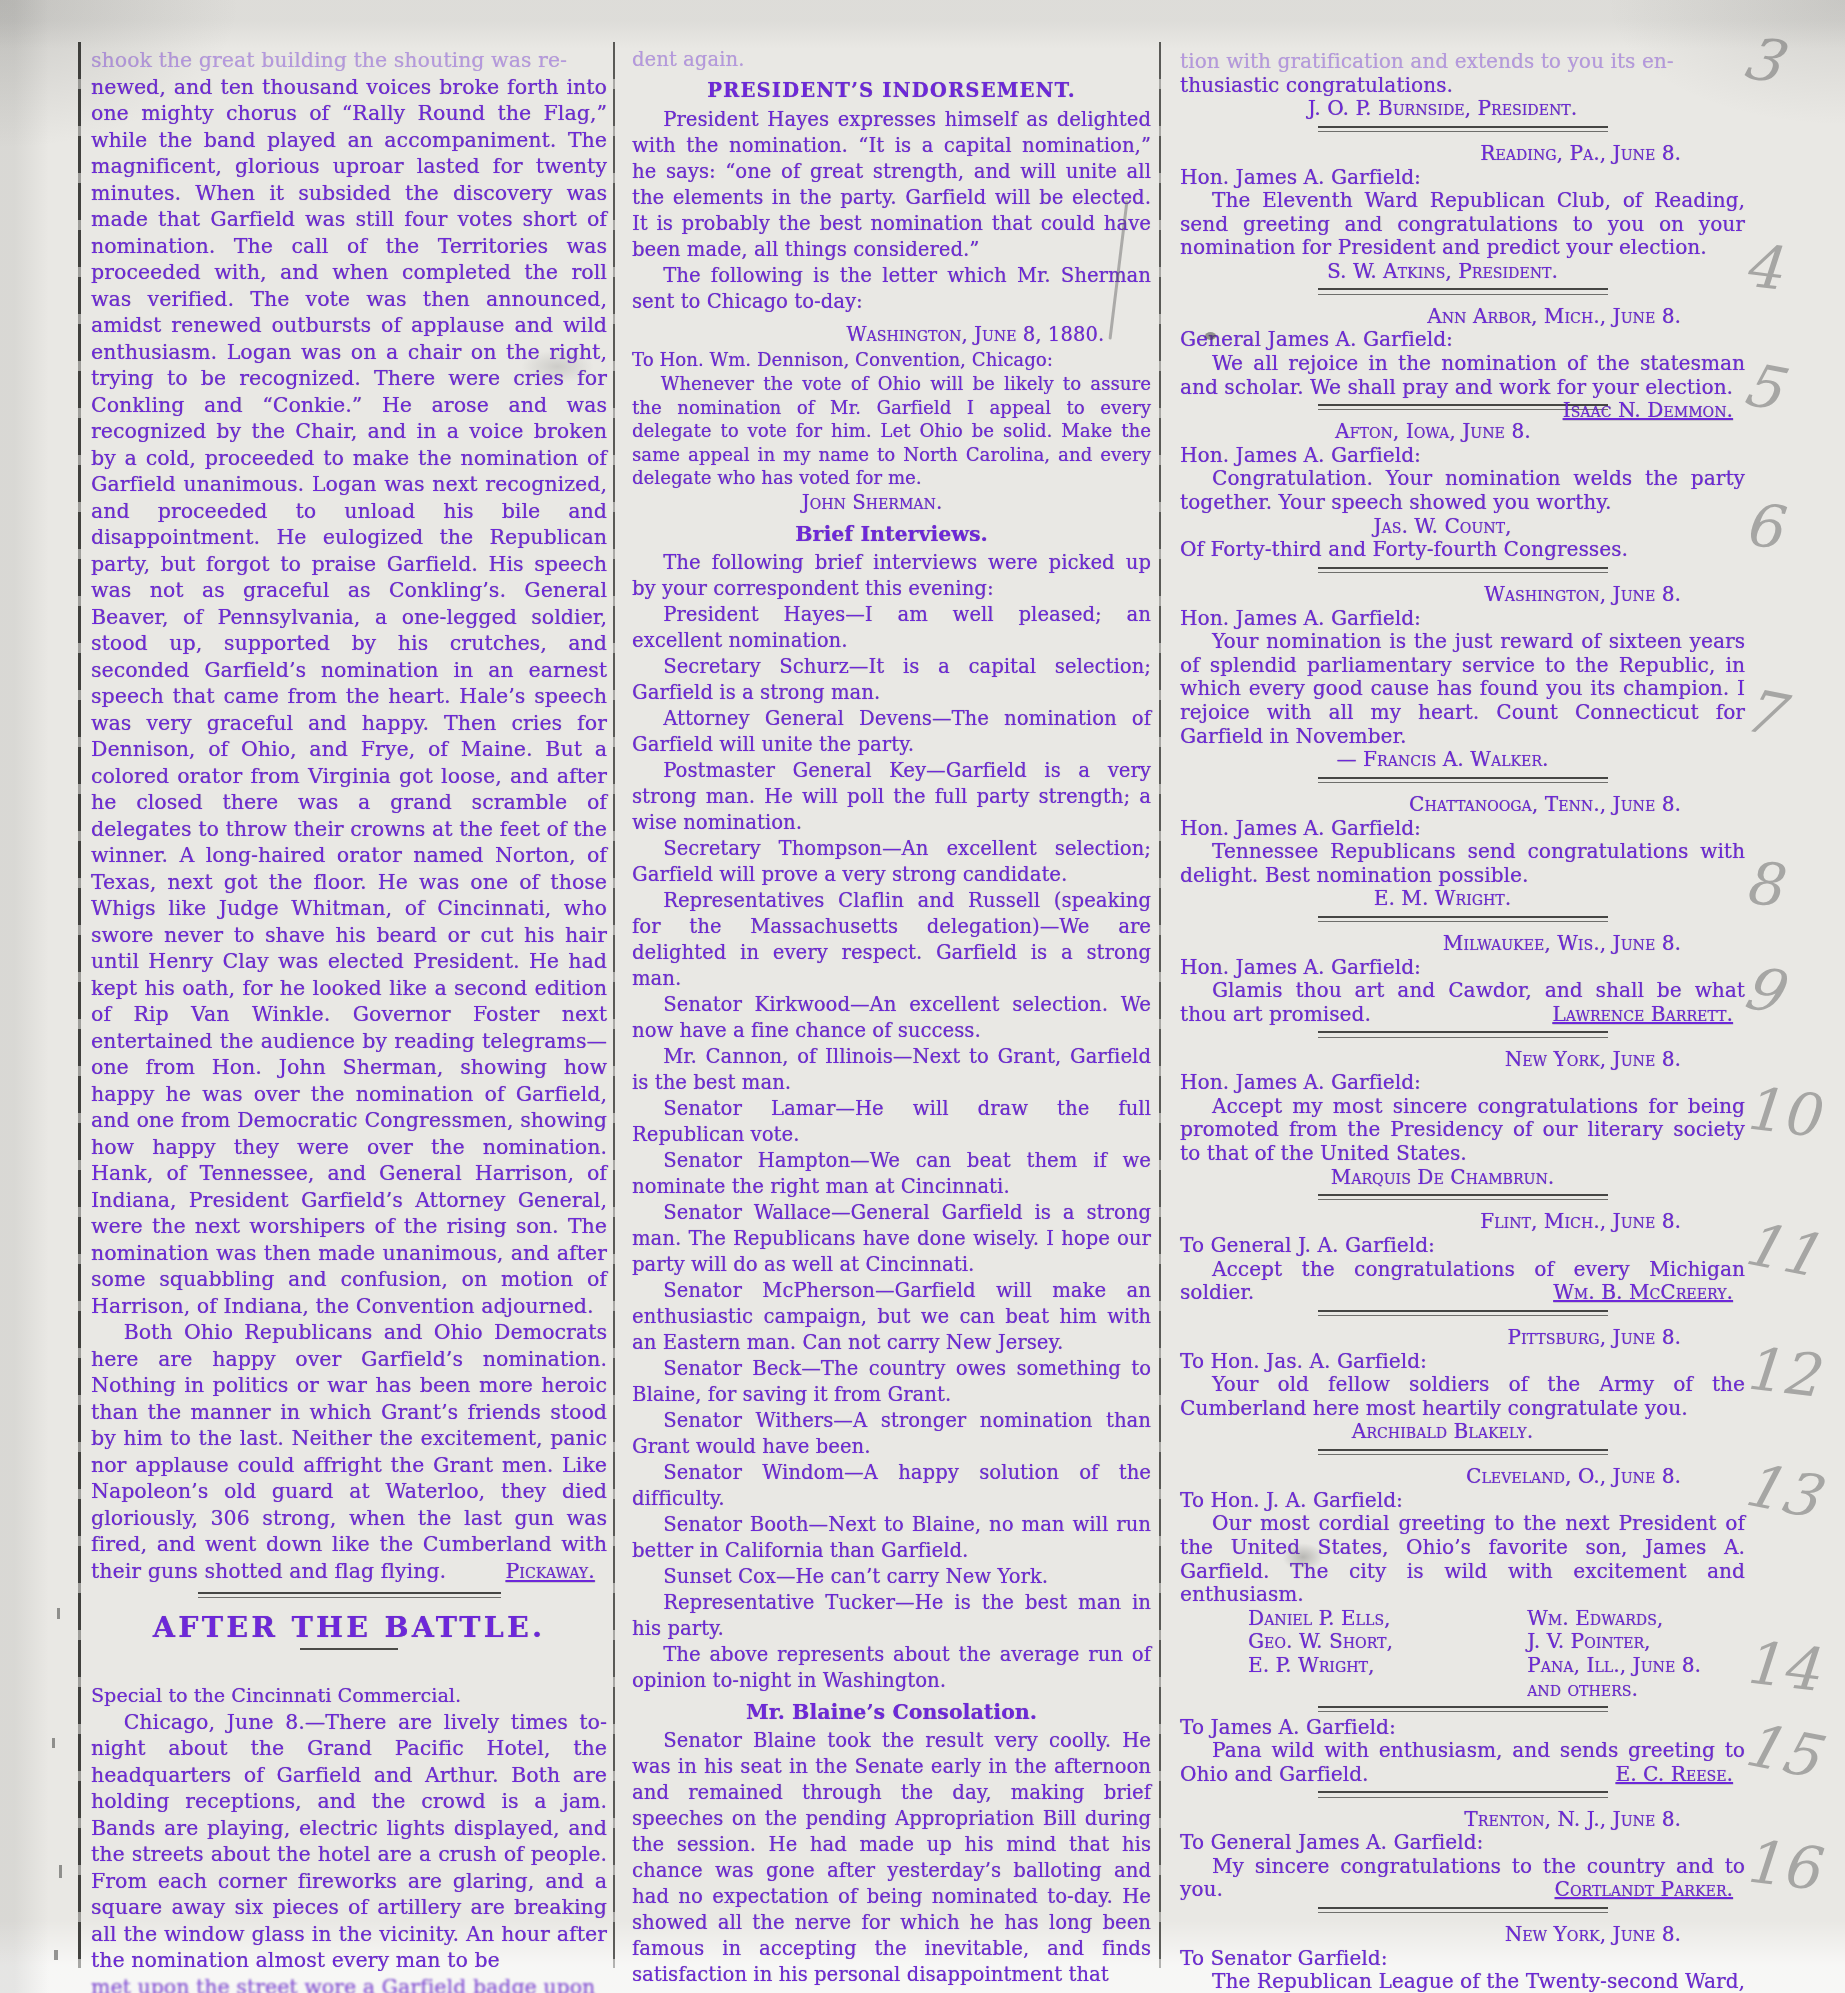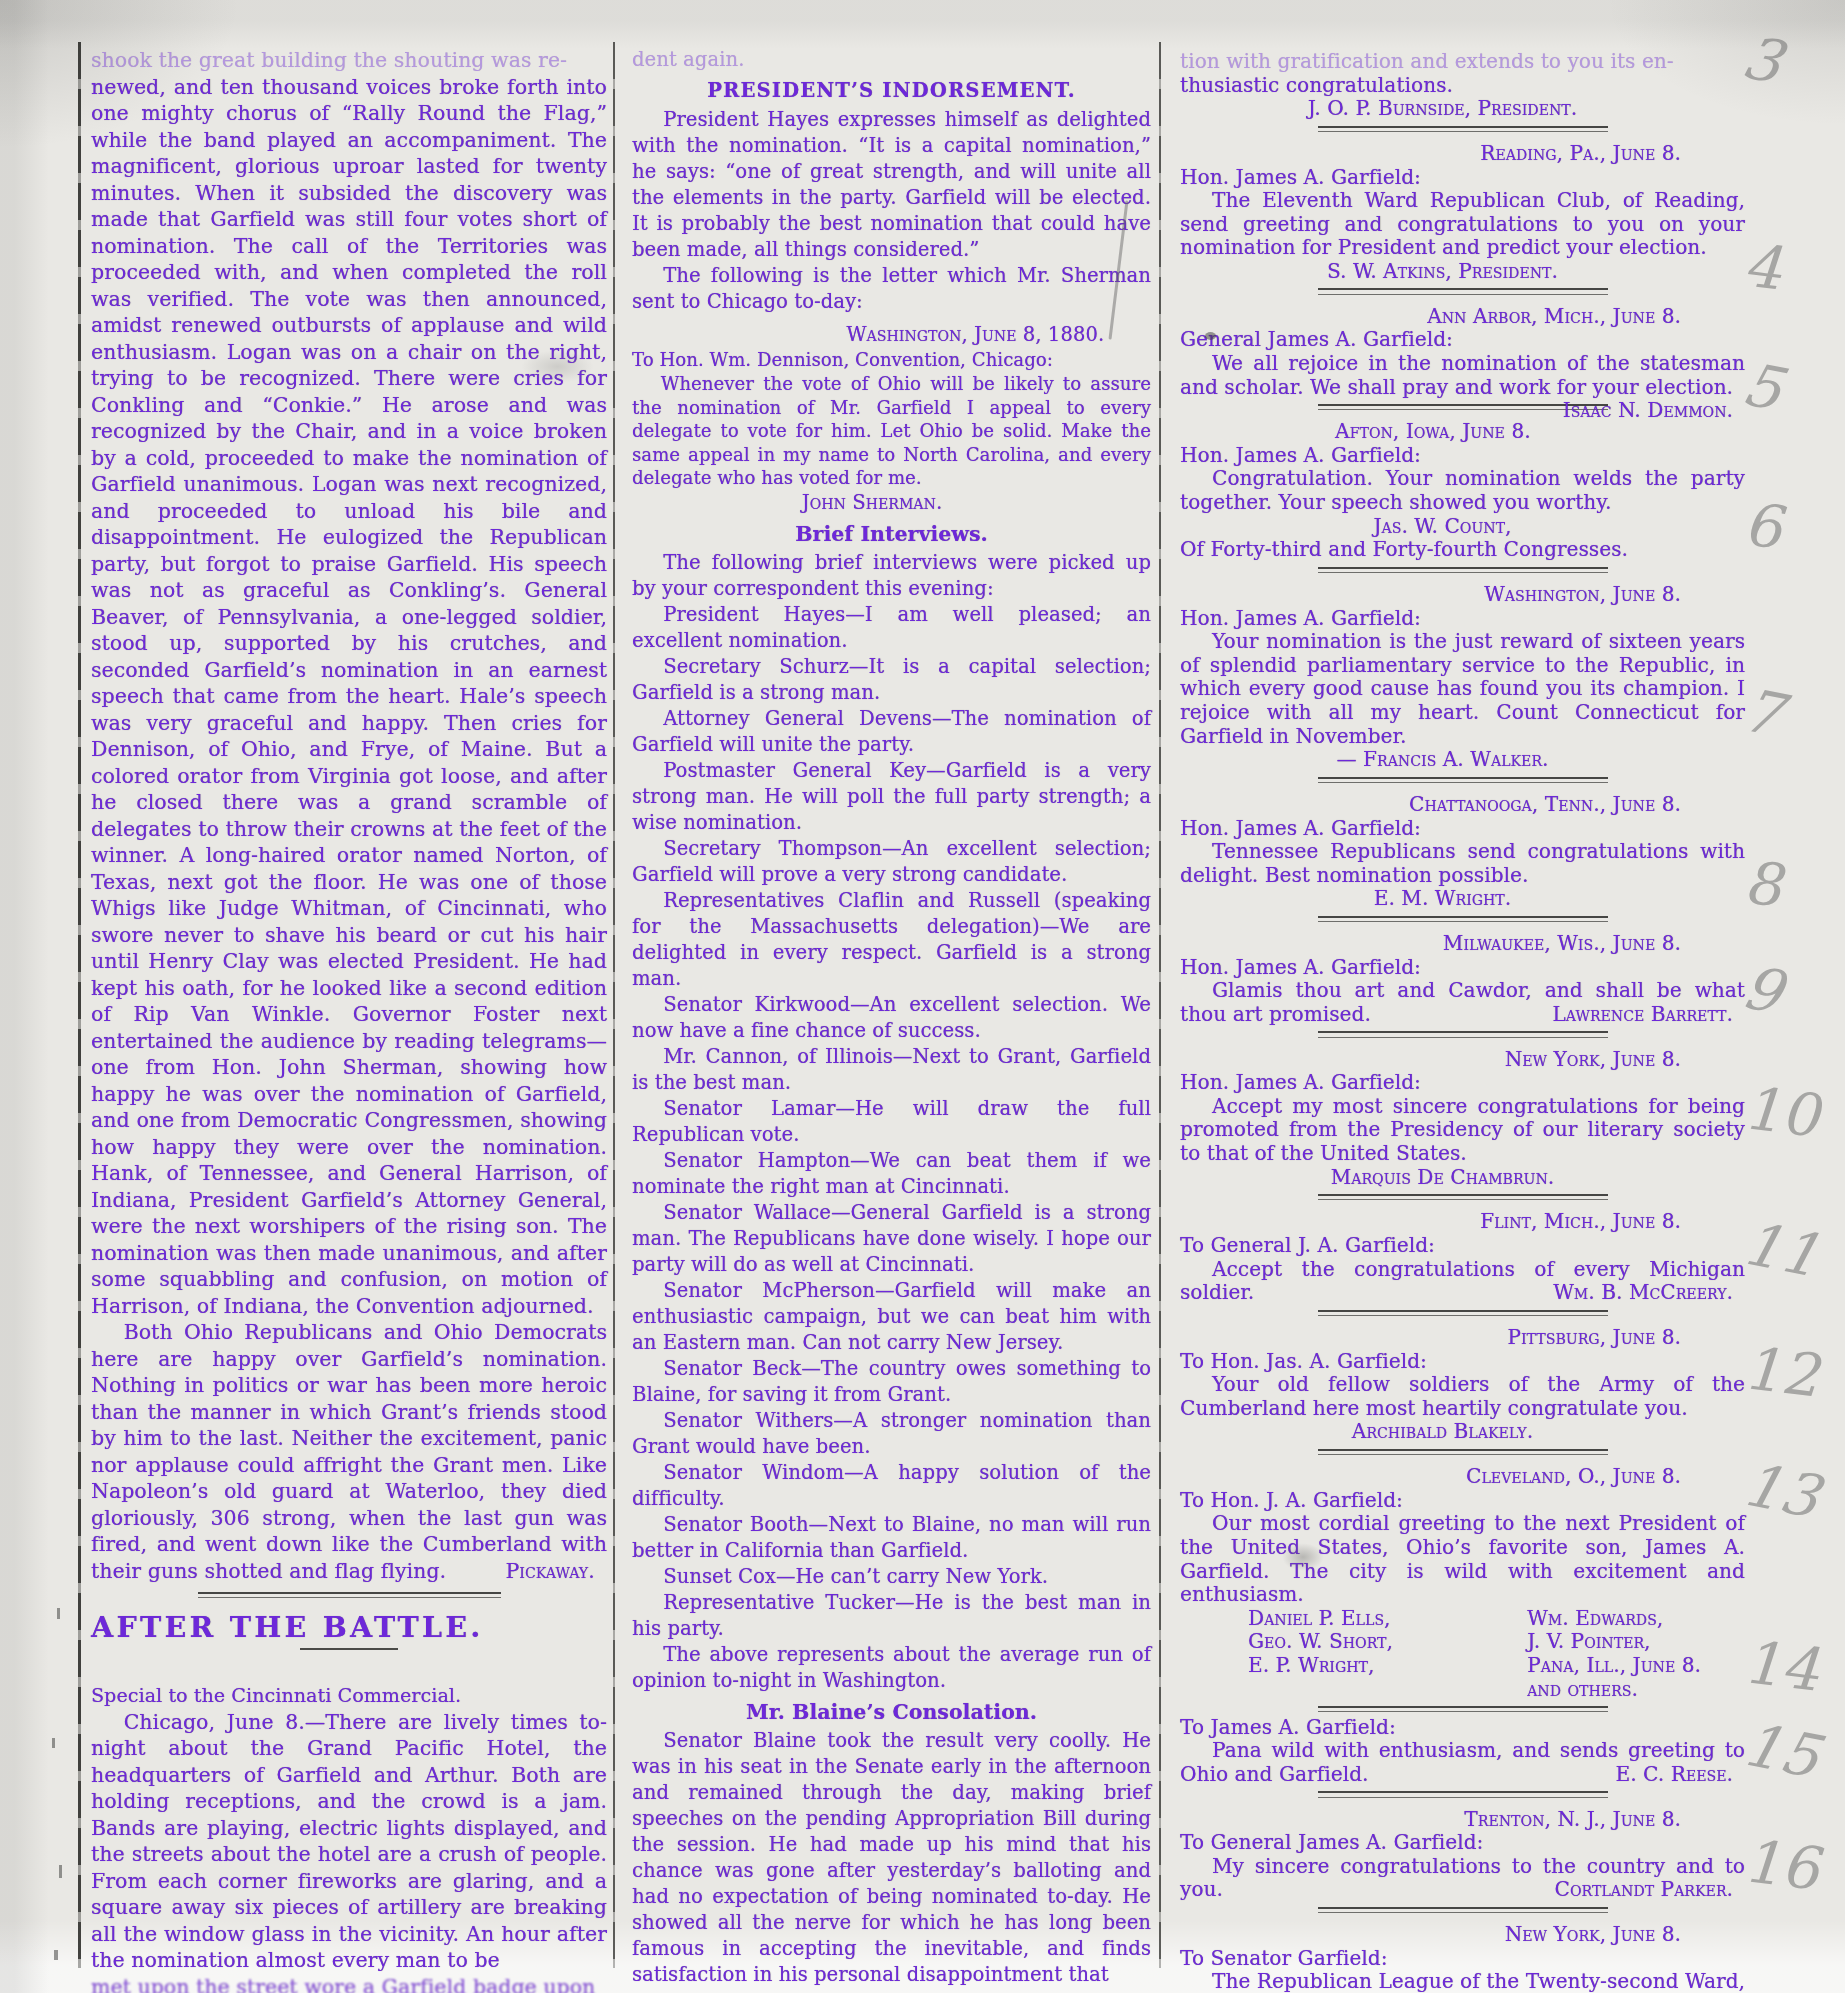--- a/index.html
+++ b/index.html
@@ -22,28 +22,28 @@
   .col1{left:91px;top:47px;width:516px;font-size:20.4px;line-height:26.5px;}
   .col2{left:632px;top:47px;width:519px;font-size:19.5px;line-height:26px;}
   .col3{left:1180px;top:50px;width:565px;font-size:20px;line-height:23.6px;}
 
   .t-p{text-indent:1.6em;margin:0;}
   .t-p.noind{text-indent:0;}
   .t-line{margin:0;text-indent:0;}
   .t-faint{margin:0;text-indent:0;opacity:.42;filter:blur(0.6px);}
   .smear{filter:blur(0.9px);opacity:.8;}
   .t-small{font-size:18px;line-height:23.6px;}
-  .t-h1{font-weight:bold;font-size:28.5px;letter-spacing:3.3px;
+  .t-h1{font-weight:bold;text-align:center;font-size:28.5px;letter-spacing:3.3px;
         margin:13px 0 1.6px;text-indent:0;line-height:33px;}
   .t-h2{font-weight:bold;text-align:center;font-size:20.4px;margin:4.9px 0 3.3px;text-indent:0;}
   .t-h2.sc{letter-spacing:1.2px;font-weight:bold;font-size:19.5px;}
   .t-date{text-align:right;padding-right:2.4em;font-variant:small-caps;margin-top:7.3px;}
   .col3 .t-date{padding-right:3.2em;margin-top:10px;}
   .t-sig{text-align:center;padding-right:2em;font-variant:small-caps;}
-  .sig-inline{float:right;font-variant:small-caps;padding-right:.6em;}
+  .sig-inline{float:right;font-variant:small-caps;padding-right:.6em;text-decoration:underline;}
   .t-sep{height:3.3px;border-top:2.4px solid rgba(35,35,33,.82);
          border-bottom:1.2px solid rgba(35,35,33,.62);
          width:303px;margin:8.1px auto 4.9px;}
   .col3 .t-sep{width:290px;margin:4.9px auto 3.3px;}
   .t-sepsm{height:2.4px;border-top:2.4px solid rgba(35,35,33,.8);width:98px;margin:3.3px auto 8.1px;}
   .t-sigrow{display:flex;justify-content:space-between;padding:0 2.2em 0 3.4em;
             font-variant:small-caps;text-indent:0;}
   .t-sigrow .sr-r{text-align:left;}
   .credit{font-size:19px;margin-top:30px;}
   .rule{position:absolute;width:2.8px;top:42px;height:1926px;

